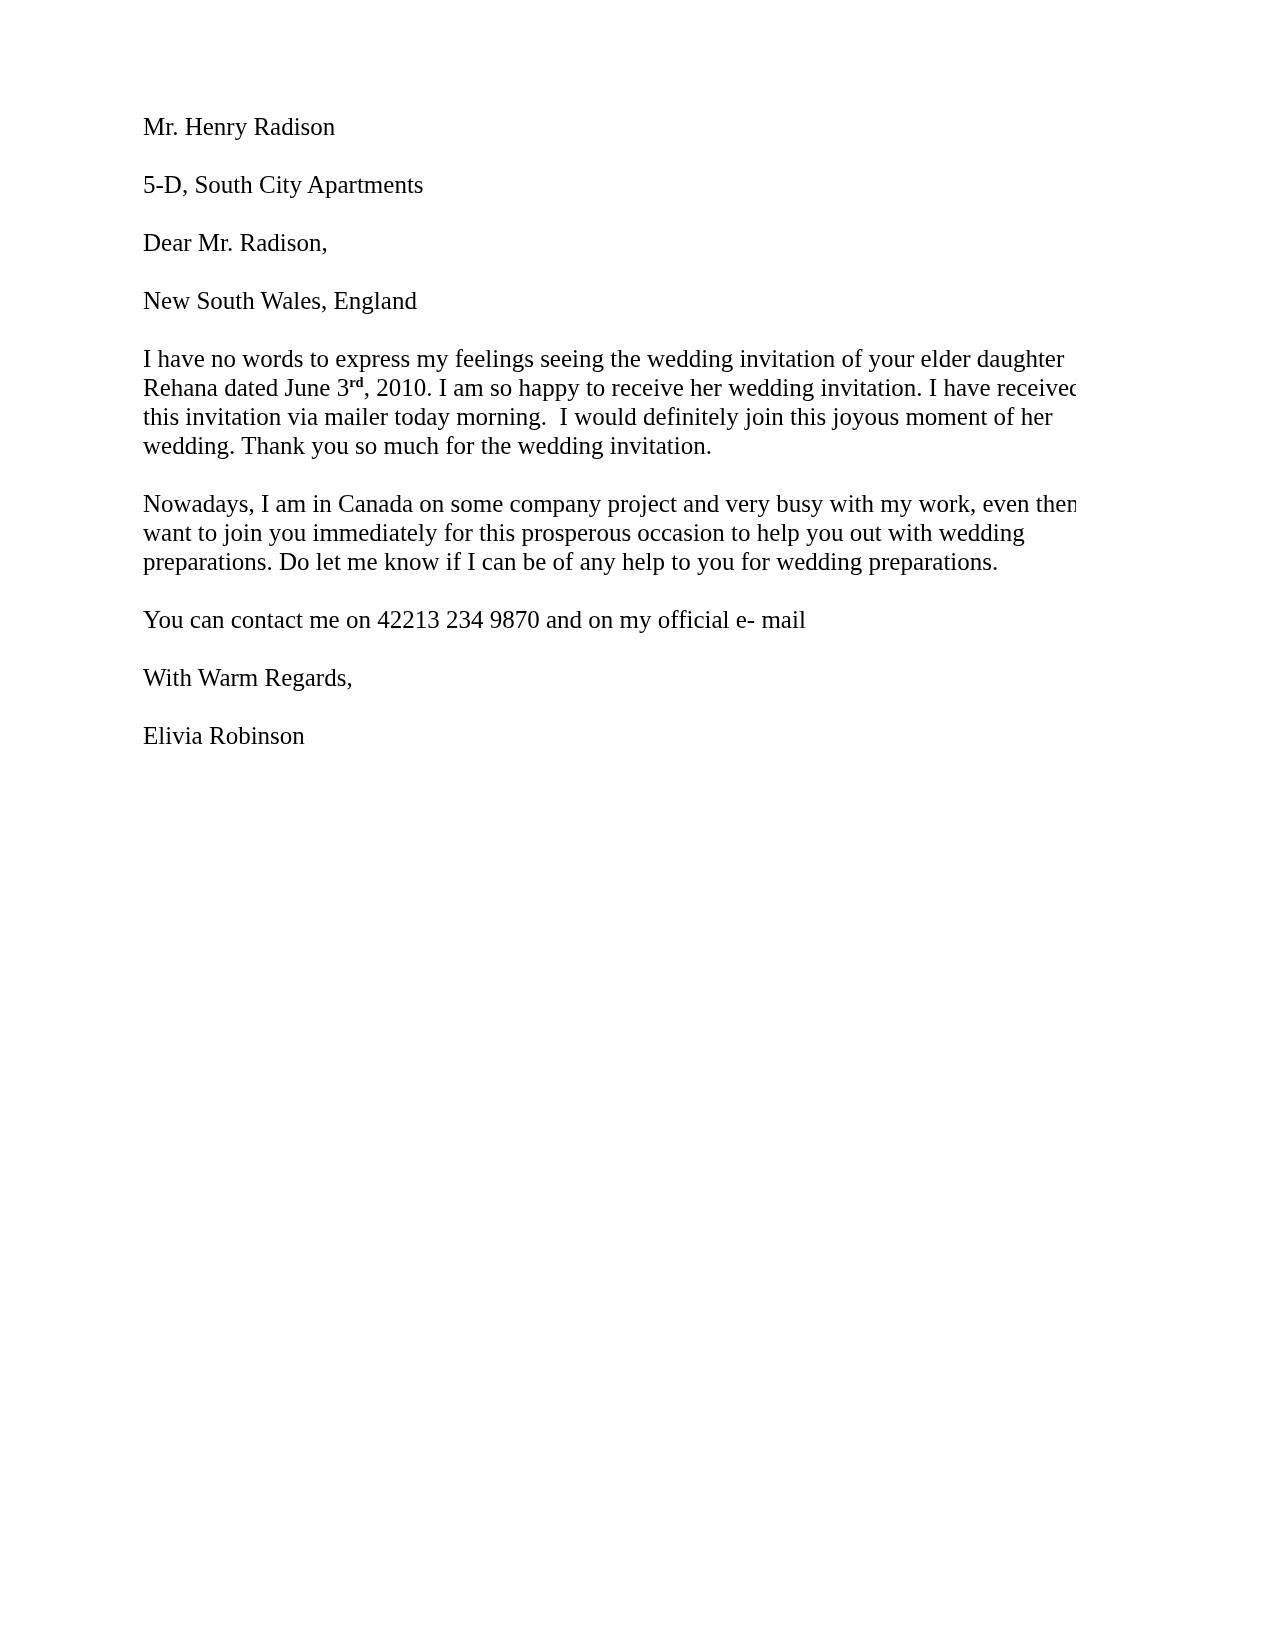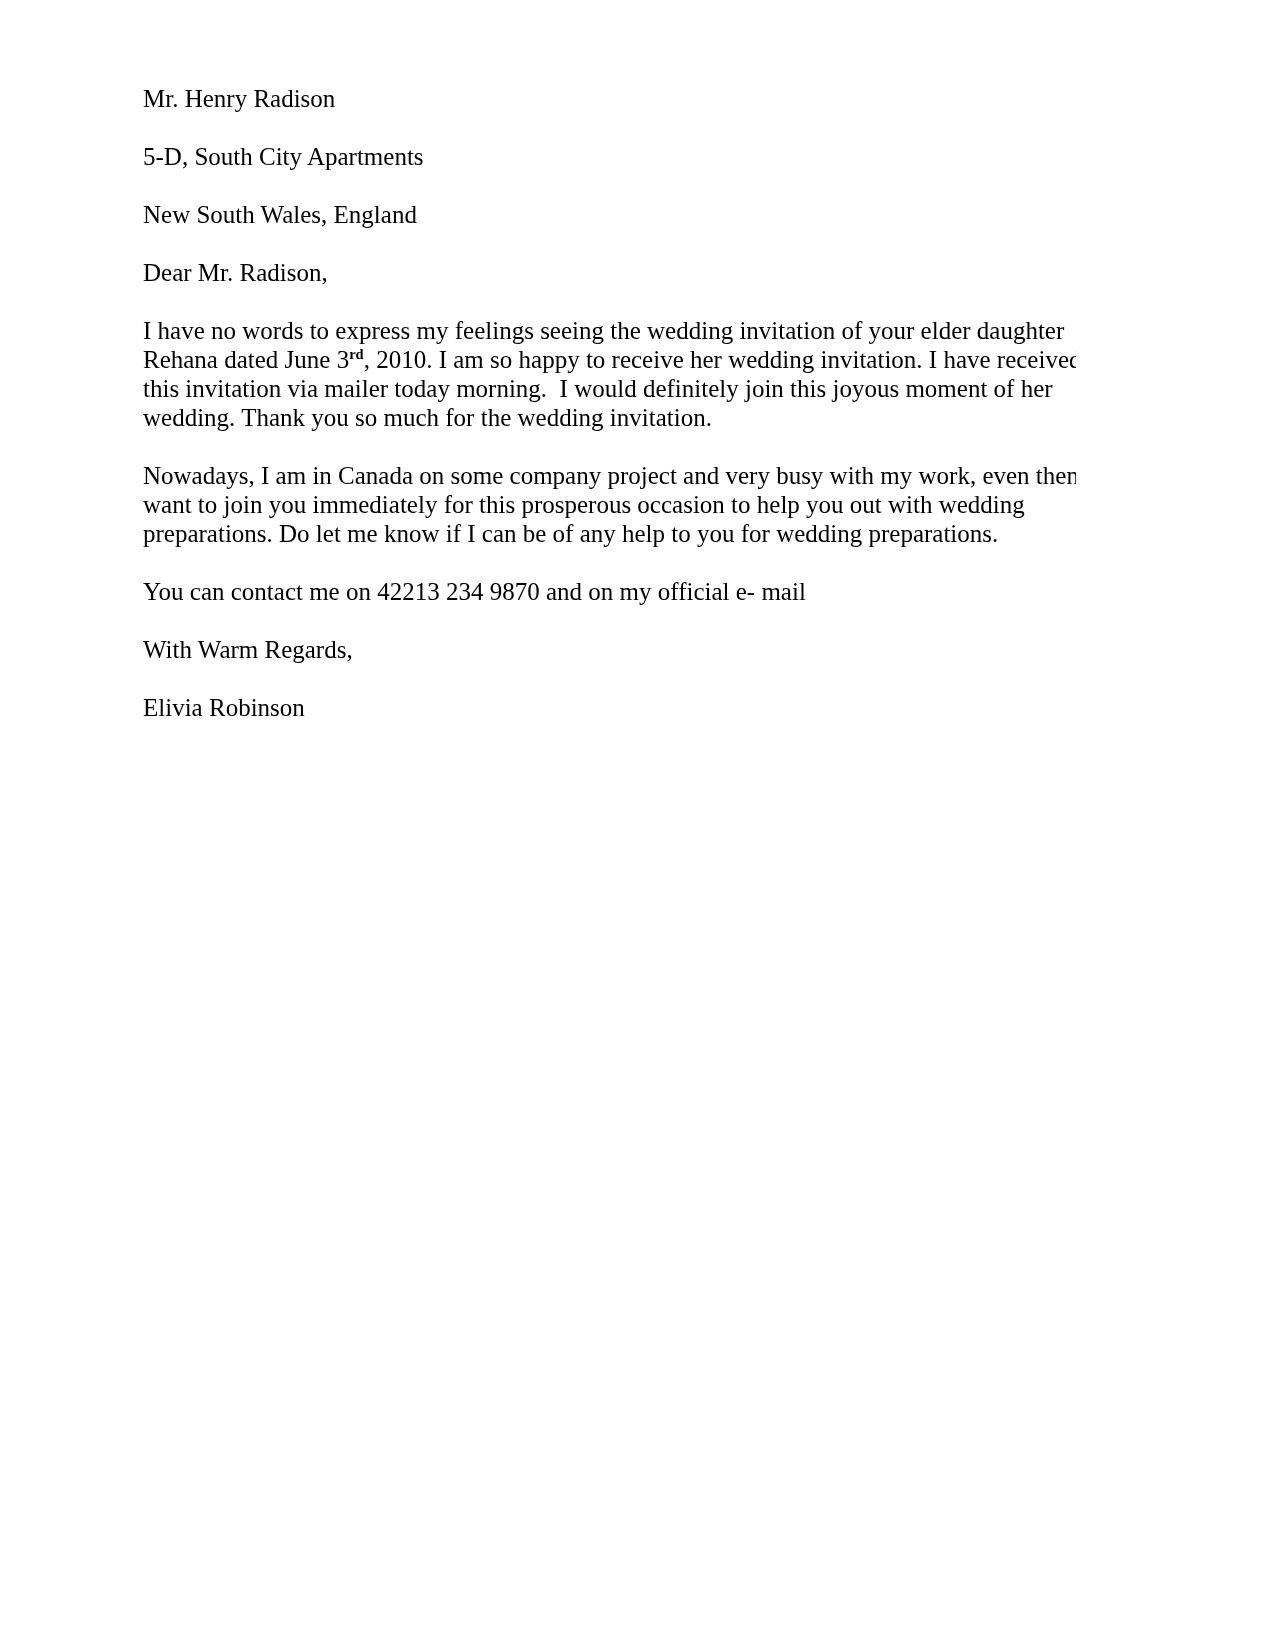--- a/index.html
+++ b/index.html
@@ -6,21 +6,21 @@
     margin: 0;
     padding: 0;
     background: #ffffff;
   }
   .page {
     position: relative;
     width: 1076px;
     height: 1650px;
     background: #ffffff;
     box-sizing: border-box;
-    padding: 84px 0 0 143px;
+    padding: 112px 0 0 143px;
     overflow: hidden;
   }
   .letter {
     width: 980px;
     font-family: "Liberation Serif", "DejaVu Serif", serif;
     font-size: 25px;
     line-height: 29px;
     color: #000000;
   }
   .para {
@@ -37,23 +37,23 @@
 </head>
 <body>
 
 <div class="page">
   <div class="letter">
 
     <p class="para">Mr. Henry Radison</p>
 
     <p class="para">5-D, South City Apartments</p>
 
+    <p class="para">Dear Mr. Radison,</p>
+
     <p class="para">New South Wales, England</p>
-
-    <p class="para">Dear Mr. Radison,</p>
 
     <p class="para"><span>I have no words to express my feelings seeing the wedding invitation of your elder daughter Rehana dated June 3</span><sup class="ord">rd</sup><span>, 2010. I am so happy to receive her wedding invitation. I have received this invitation via mailer today morning.  I would definitely join this joyous moment of her wedding. Thank you so much for the wedding invitation.</span></p>
 
     <p class="para">Nowadays, I am in Canada on some company project and very busy with my work, even then I want to join you immediately for this prosperous occasion to help you out with wedding preparations. Do let me know if I can be of any help to you for wedding preparations.</p>
 
     <p class="para"><span>You can contact me on 42213 234 9870 and on my official e- mail</span><br></p>
 
 
     <p class="para">With Warm Regards,</p>
 

